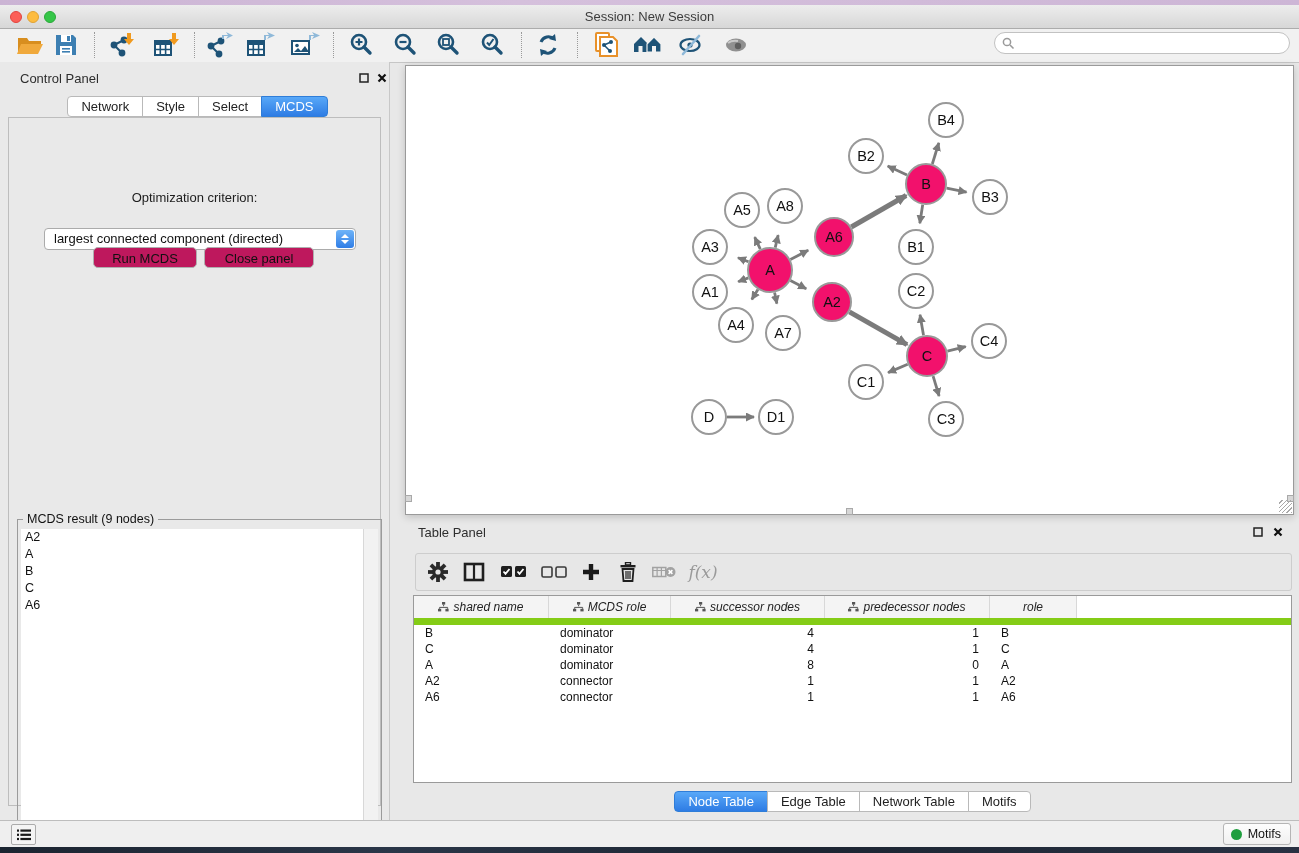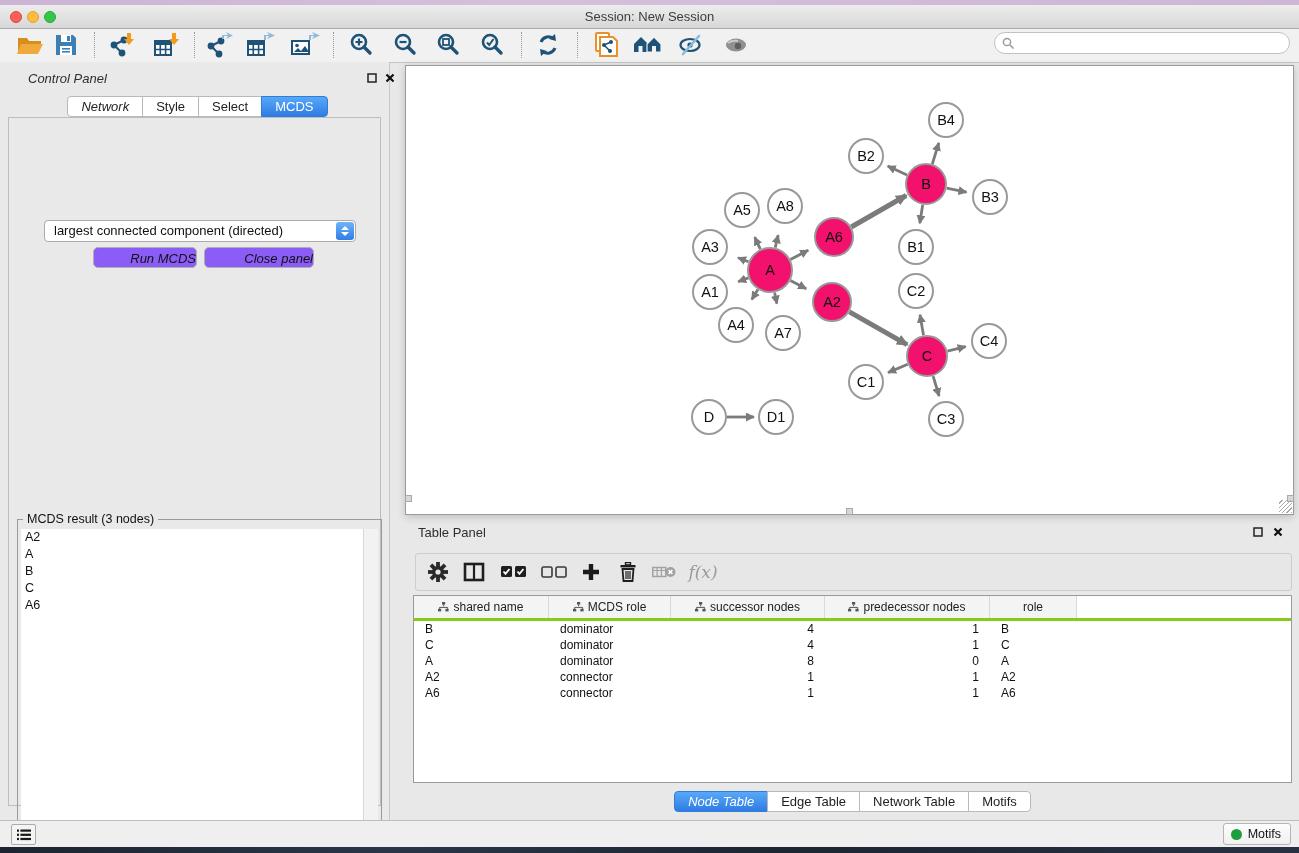--- a/index.html
+++ b/index.html
@@ -22,50 +22,50 @@
            background:#F1F1F1;border-bottom:1px solid #C6C6C6;}
   .tbtn{position:absolute;top:1px;width:36px;height:30px;display:flex;
         align-items:center;justify-content:center;}
   .tsep{position:absolute;top:3px;height:26px;width:0;border-left:1px dotted #9A9A9A;}
   #search-field{position:absolute;right:9px;top:3px;width:294px;height:20px;
                 background:#fff;border:1px solid #C2C2C2;border-radius:11px;}
   #search-field svg{position:absolute;left:7px;top:4px;}
   
   #control-panel{position:absolute;left:0;top:62px;width:390px;height:758px;
                  background:#E9E9E9;border-right:1px solid #C8C8C8;box-sizing:border-box;}
-  #cp-header{position:absolute;left:16px;top:0;width:100%;height:30px;font-style:italic;}
+  #cp-header{position:absolute;left:8px;top:0;width:100%;height:30px;}
   #cp-title{position:absolute;left:12px;top:9px;font-size:13px;color:#2E2E2E;}
   .win-ctl{position:absolute;top:10px;width:12px;height:12px;display:flex;align-items:center;justify-content:center;}
   #cp-content{position:absolute;left:8px;top:55px;width:373px;height:689px;
               border:1px solid #BDBDBD;box-sizing:border-box;background:#E9E9E9;}
   #cp-tabs{position:absolute;left:0;top:34px;width:100%;text-align:center;white-space:nowrap;}
   .cp-tab,.tp-tab{display:inline-block;height:19px;line-height:19px;padding:0 13px;
         background:#fff;border:1px solid #B9B9B9;font-size:13px;color:#222;
         margin-left:-1px;position:relative;vertical-align:top;cursor:default;}
-  .cp-tab:first-child,.tp-tab:first-child{border-radius:4px 0 0 4px;margin-left:6px;font-style:italic;}
+  .cp-tab:first-child,.tp-tab:first-child{border-radius:4px 0 0 4px;margin-left:6px;}
   .cp-tab:last-child,.tp-tab:last-child{border-radius:0 4px 4px 0;}
   .cp-tab.active,.tp-tab.active{background:linear-gradient(#58A8F8,#2E7CE4);
         color:#fff;border-color:#2F7DD8;}
   #opt-label{position:absolute;left:0;top:72px;width:100%;text-align:center;
              font-size:13px;color:#1d1d1d;}
-  #criterion-select{position:absolute;left:35px;top:102px;width:312px;height:22px;
+  #criterion-select{position:absolute;left:35px;top:110px;width:312px;height:22px;
              background:#fff;border:1px solid #ABABAB;border-radius:4px;box-sizing:border-box;}
   #criterion-select .val{position:absolute;left:9px;top:0;height:20px;line-height:20px;
              font-size:13px;color:#111;white-space:nowrap;}
   #criterion-select .stepper{position:absolute;right:1px;top:1px;width:18px;height:18px;
              border-radius:3px;background:linear-gradient(#6FB4F8,#2F7DE6);}
   .chev-up{position:absolute;left:5px;top:4px;width:0;height:0;
            border-left:4px solid transparent;border-right:4px solid transparent;
            border-bottom:4px solid #fff;}
   .chev-dn{position:absolute;left:5px;bottom:4px;width:0;height:0;
            border-left:4px solid transparent;border-right:4px solid transparent;
            border-top:4px solid #fff;}
-  .push-btn{position:absolute;height:21px;line-height:21px;background:#8b5cf6;
+  .push-btn{position:absolute;height:21px;line-height:21px;background:#be185d;
             border:1px solid #AFAFAF;border-radius:5px;font-size:13px;color:#111;
-            text-align:right;box-sizing:border-box;font-style:italic;}
+            text-align:center;box-sizing:border-box;}
   #run-btn{left:84px;top:129px;width:104px;}
   #closepanel-btn{left:195px;top:129px;width:110px;}
   #mcds-box{position:absolute;left:8px;top:401px;width:365px;height:336px;
             border:1px solid #9B9B9B;box-sizing:border-box;}
   #mcds-legend{position:absolute;left:5px;top:-8px;background:#E9E9E9;padding:0 4px;
             font-size:12.5px;color:#111;}
   #mcds-list{position:absolute;left:3px;top:9px;right:3px;bottom:3px;background:#fff;}
   #mcds-scroll{position:absolute;right:0;top:0;bottom:0;width:14px;background:#F2F2F2;
             border-left:1px solid #D8D8D8;}
   .mcds-item{height:17px;line-height:17px;font-size:12.5px;color:#111;padding-left:4px;}
@@ -88,21 +88,21 @@
   
   #table-panel{position:absolute;left:405px;top:520px;width:889px;height:298px;}
   #tp-title{position:absolute;left:13px;top:5px;font-size:13px;color:#2E2E2E;}
   #tp-toolbar{position:absolute;left:10px;top:33px;width:877px;height:38px;
               background:#E7E7E7;border:1px solid #CDCDCD;border-radius:3px;box-sizing:border-box;}
   .tpbtn{position:absolute;top:4px;width:30px;height:28px;display:flex;
          align-items:center;justify-content:center;}
   #fx-label{font-family:"DejaVu Serif",serif;font-style:italic;color:#9A9A9A;font-size:17px;}
   #tp-table{position:absolute;left:8px;top:75px;width:879px;height:188px;background:#fff;
             border:1px solid #9A9A9A;box-sizing:border-box;overflow:hidden;}
-  #tp-header{display:flex;height:22px;border-bottom:3px solid #84cc16;}
+  #tp-header{display:flex;height:22px;border-bottom:7px solid #84cc16;font-style:italic;}
   .th{height:22px;line-height:22px;text-align:center;font-size:12px;color:#222;
       background:#F4F4F4;border-right:1px solid #D8D8D8;box-sizing:border-box;
       white-space:nowrap;overflow:hidden;}
   .th svg{vertical-align:-1px;margin-right:4px;}
   .tr{display:flex;height:16px;line-height:16px;font-size:12px;color:#111;}
   .td{box-sizing:border-box;padding:0 11px;white-space:nowrap;overflow:hidden;}
   .td.num{text-align:right;}
   #tp-tabs{position:absolute;left:0;top:271px;width:100%;text-align:center;white-space:nowrap;}
   
   #status-bar{position:absolute;left:0;top:820px;width:1299px;height:27px;
@@ -288,31 +288,32 @@
           <rect x="1" y="1" width="8" height="8" fill="none" stroke="#222" stroke-width="1.5"></rect>
         </svg>
     </div>
     <div class="win-ctl" style="right:9px">
       <svg width="10" height="10">
           <path d="M1.5 1.5 L8.5 8.5 M8.5 1.5 L1.5 8.5" stroke="#111" stroke-width="2.2"></path>
         </svg>
     </div>
   </div>
   <div id="cp-content">
+    <div id="opt-label">Optimization criterion:</div>
     <div id="criterion-select">
       <div class="val">largest connected component (directed)</div>
       <div class="stepper">
         <div class="chev-up"></div>
           <div class="chev-dn"></div>
       </div>
     </div>
     <div class="push-btn" id="run-btn">Run MCDS</div>
     <div class="push-btn" id="closepanel-btn">Close panel</div>
     <div id="mcds-box">
-      <div id="mcds-legend">MCDS result (3 nodes)</div>
+      <div id="mcds-legend">MCDS result (9 nodes)</div>
       <div id="mcds-list">
           <div class="mcds-item">A2</div>
           <div class="mcds-item">A</div>
           <div class="mcds-item">B</div>
           <div class="mcds-item">C</div>
           <div class="mcds-item">A6</div>
           <div id="mcds-scroll"></div>
         </div>
     </div>
   </div>

